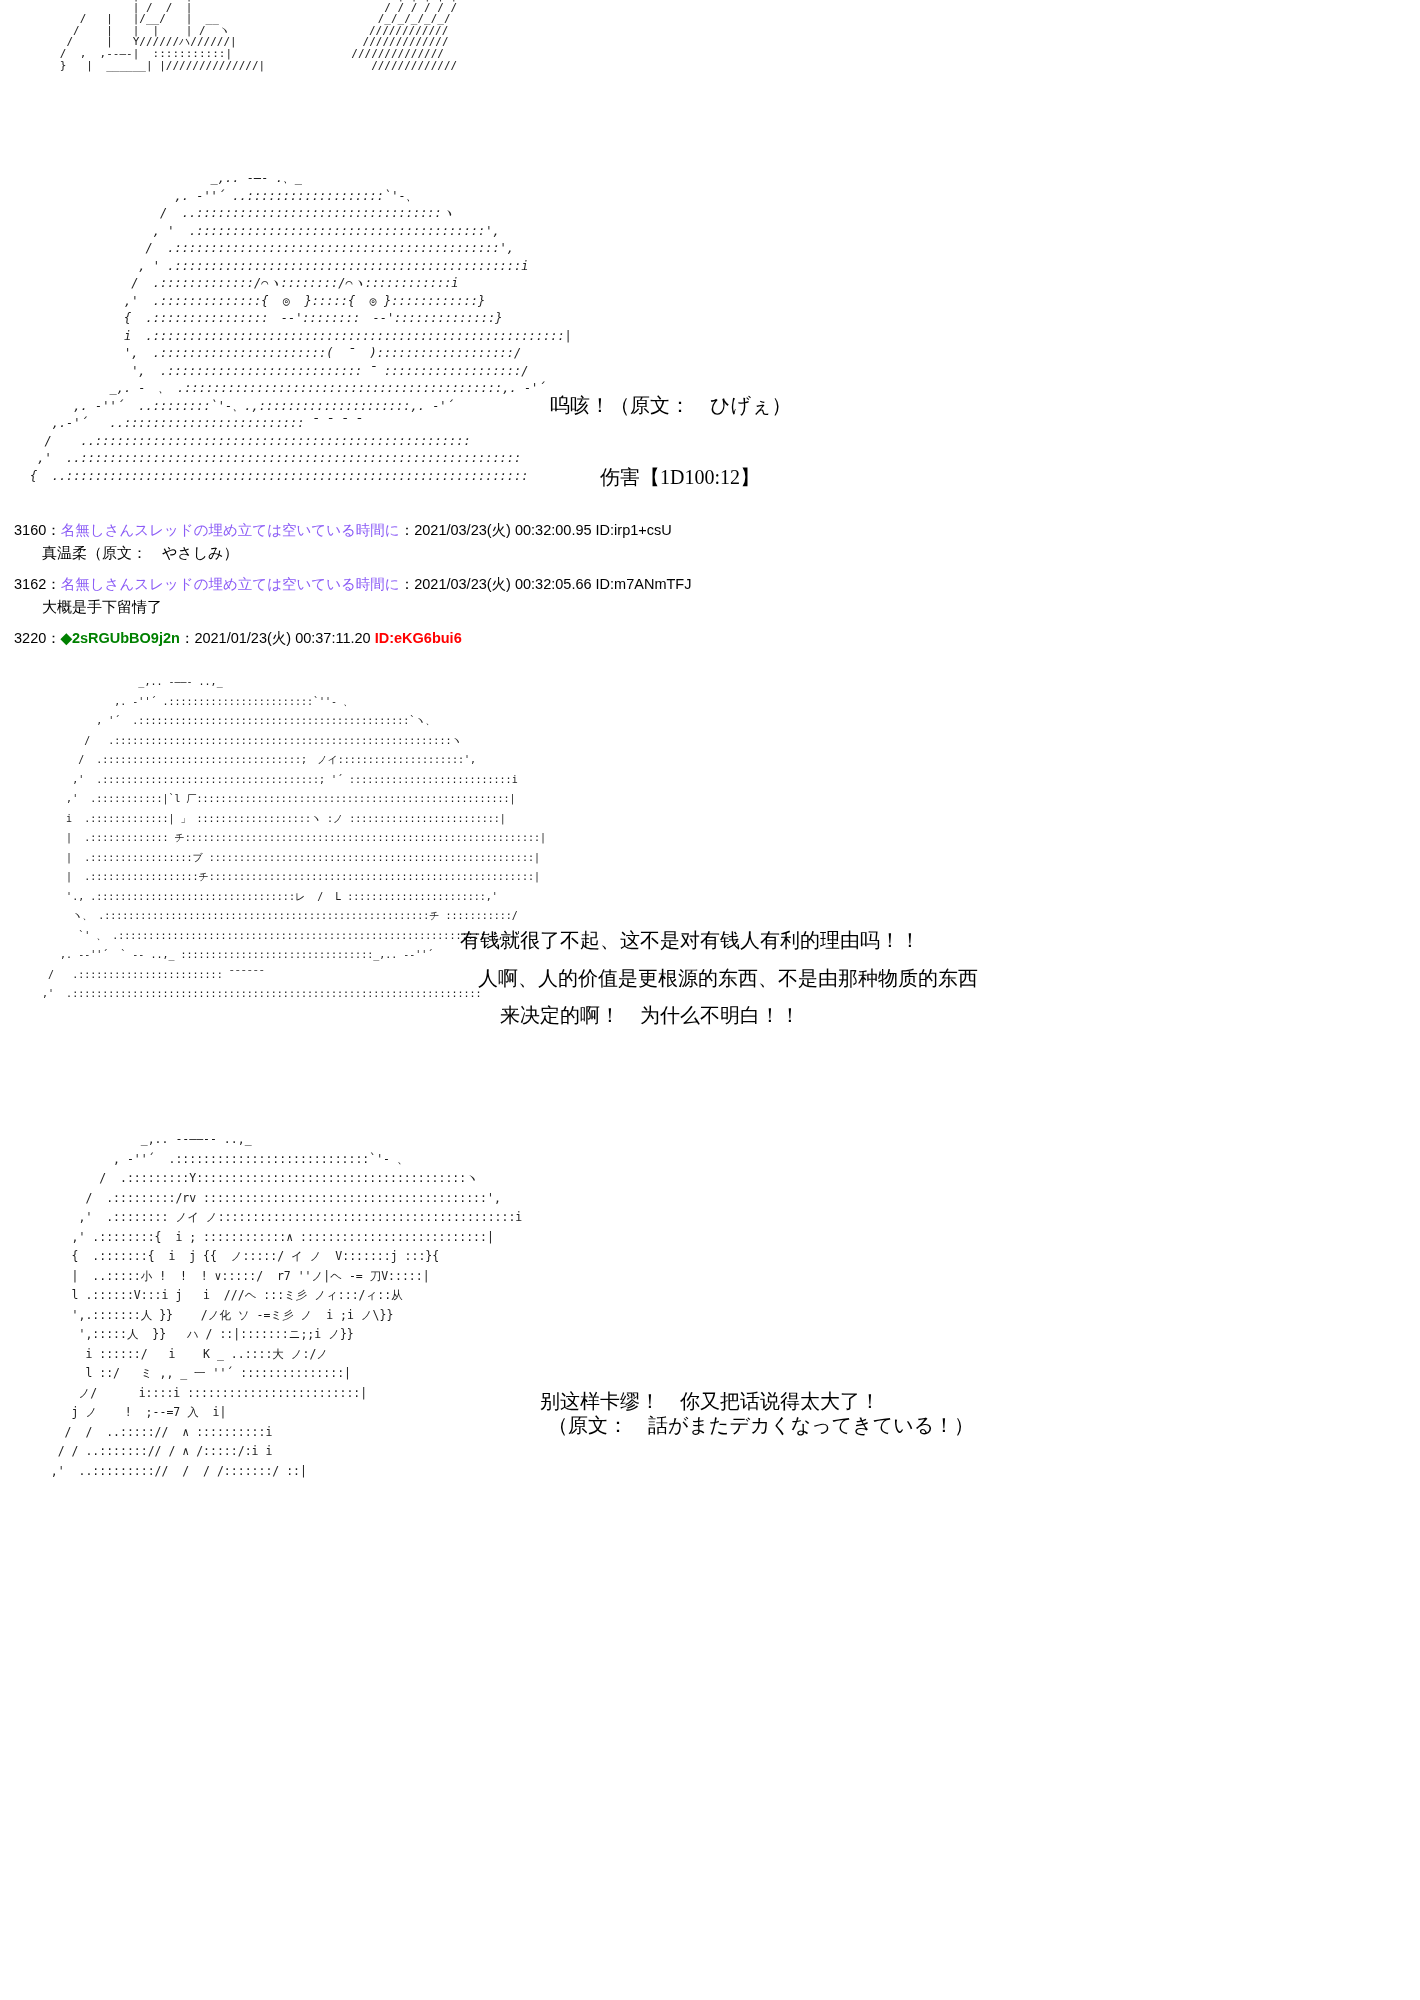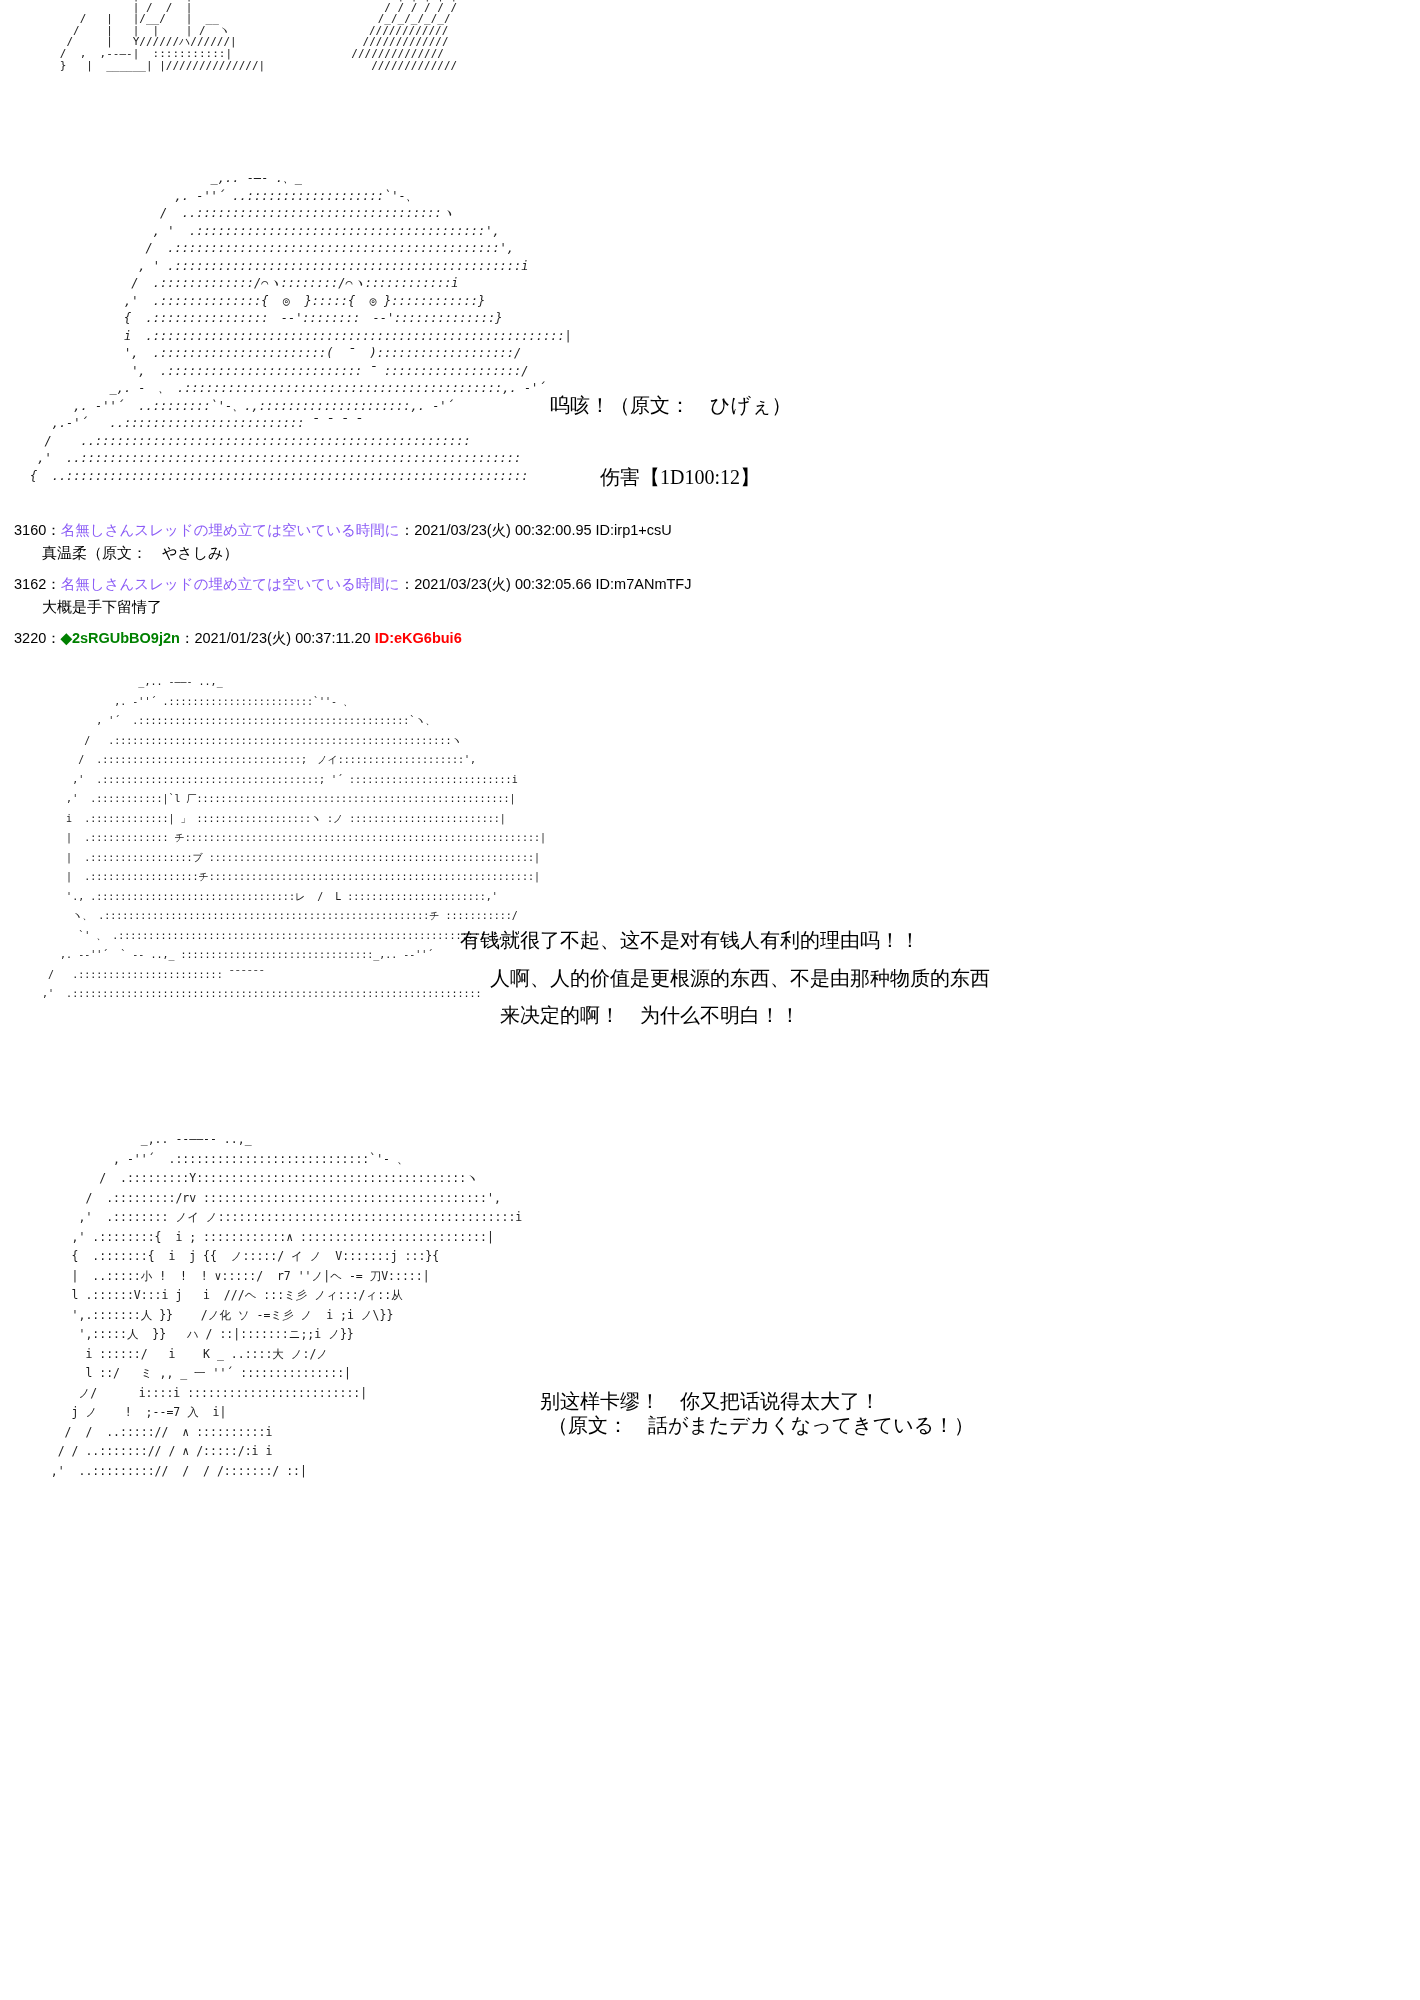--- a/index.html
+++ b/index.html
@@ -135,21 +135,21 @@
       |  .:::::::::::::::::ブ ::::::::::::::::::::::::::::::::::::::::::::::::::::::|
       |  .::::::::::::::::::チ::::::::::::::::::::::::::::::::::::::::::::::::::::::|
       '., .:::::::::::::::::::::::::::::::::レ  /  L :::::::::::::::::::::::,'
        ヽ、 .::::::::::::::::::::::::::::::::::::::::::::::::::::::チ :::::::::::/
         `' 、 .:::::::::::::::::::::::::::::::::::::::::::::::::::::::::::::::,.‐'
      ,. -‐''´  ` ‐- ..,_ ::::::::::::::::::::::::::::::::_,.. -‐''´
    /   .:::::::::::::::::::::::: ̄ ̄ ̄ ̄ ̄ ̄
   ,'  .::::::::::::::::::::::::::::::::::::::::::::::::::::::::::::::::::::</div>
 
   <div class="dialogue" style="left:460px; top:925px;">有钱就很了不起、这不是对有钱人有利的理由吗！！</div>
-  <div class="dialogue" style="left:478px; top:963px;margin-left:12px;">人啊、人的价值是更根源的东西、不是由那种物质的东西</div>
+  <div class="dialogue" style="left:478px; top:963px;">人啊、人的价值是更根源的东西、不是由那种物质的东西</div>
   <div class="dialogue" style="left:500px; top:1000px;text-align:right;">来决定的啊！　为什么不明白！！</div>
 
   <div class="block aa" style="left:30px; top:1130px; font-size:11.5px; line-height:19.5px;">                _,.. --――-- ..,_
             , ‐''´  .::::::::::::::::::::::::::::`'‐ 、
           /  .:::::::::Y:::::::::::::::::::::::::::::::::::::::ヽ
         /  .:::::::::/rv :::::::::::::::::::::::::::::::::::::::::',
        ,'  .:::::::: ノイ ノ:::::::::::::::::::::::::::::::::::::::::::i
       ,' .::::::::{  i ; ::::::::::::∧ :::::::::::::::::::::::::::|
       {  .:::::::{  i  j {{  ノ:::::/ イ ノ  V:::::::j :::}{
       |  ..:::::小 !  !  ! ∨:::::/  r7 ''ノ|ヘ -= 刀V:::::|

